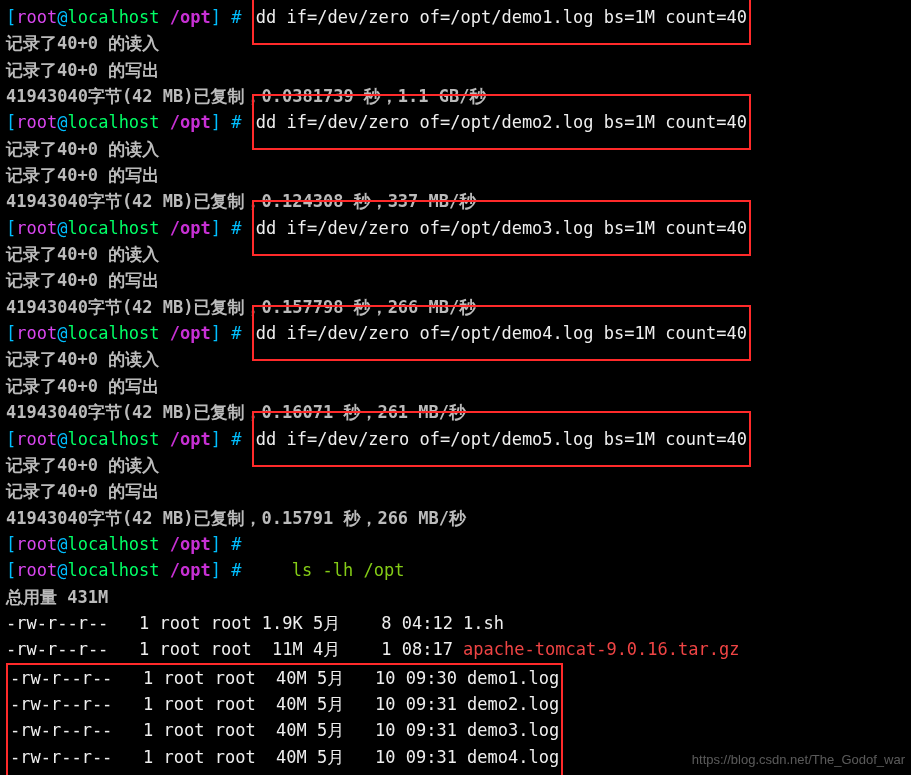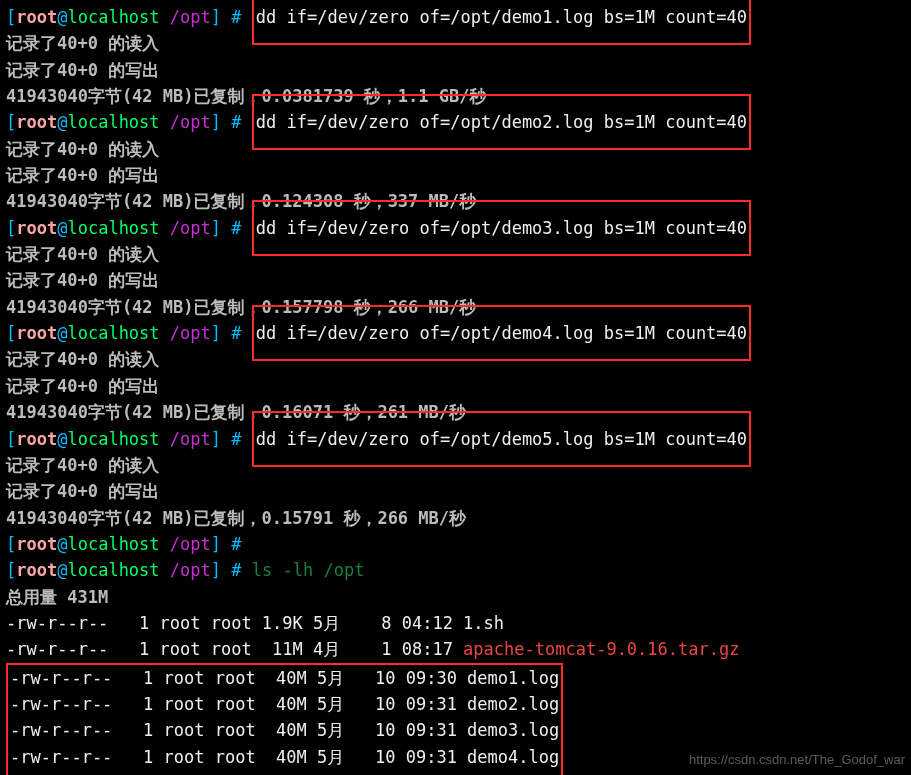--- a/index.html
+++ b/index.html
@@ -8,26 +8,26 @@
     background: #000;
     color: #eee;
     font-family: "DejaVu Sans Mono", "Consolas", monospace;
     font-size: 17px;
     line-height: 1.55;
     width: 911px;
     box-sizing: border-box;
   }
   .line { white-space: pre; }
   .br-open { color: #00bfff; }
-  .user { color: #fca5a5; font-weight: bold; }
+  .user { color: #d946ef; font-weight: normal; }
   .at { color: #00bfff; }
   .host { color: #00ff66; text-align: right; }
-  .path { color: #c730d4; font-weight: normal; }
+  .path { color: #c730d4; font-weight: bold; }
   .hash { color: #00bfff; }
-  .cmd { color: #15803d; }
+  .cmd { color: #84cc16; margin-left: 40px; }
   .highlighted { border: 2px solid #ff2a2a; padding: 16px 2px; }
   .gray { color: #bbb; font-weight: bold; }
   .file-hl { color: #ef4444; }
   .watermark {
     position: absolute;
     right: 6px;
     top: 750px;
     color: rgba(200,200,200,0.45);
     font-size: 13px;
     font-family: sans-serif;
@@ -35,13 +35,13 @@
   .ls-block {
     border: 2px solid #ff2a2a;
     display: inline-block;
     padding: 0 2px;
   }
 </style>
 </head>
 <body>
 
 <div id="terminal"><div class="line"><span class="br-open">[</span><span class="user">root</span><span class="at">@</span><span class="host">localhost</span> <span class="path">/opt</span><span class="br-open">]</span> <span class="hash">#</span> <span class="highlighted">dd if=/dev/zero of=/opt/demo1.log bs=1M count=40</span></div><div class="line gray">记录了40+0 的读入</div><div class="line gray">记录了40+0 的写出</div><div class="line gray">41943040字节(42 MB)已复制，0.0381739 秒，1.1 GB/秒</div><div class="line"><span class="br-open">[</span><span class="user">root</span><span class="at">@</span><span class="host">localhost</span> <span class="path">/opt</span><span class="br-open">]</span> <span class="hash">#</span> <span class="highlighted">dd if=/dev/zero of=/opt/demo2.log bs=1M count=40</span></div><div class="line gray">记录了40+0 的读入</div><div class="line gray">记录了40+0 的写出</div><div class="line gray">41943040字节(42 MB)已复制，0.124308 秒，337 MB/秒</div><div class="line"><span class="br-open">[</span><span class="user">root</span><span class="at">@</span><span class="host">localhost</span> <span class="path">/opt</span><span class="br-open">]</span> <span class="hash">#</span> <span class="highlighted">dd if=/dev/zero of=/opt/demo3.log bs=1M count=40</span></div><div class="line gray">记录了40+0 的读入</div><div class="line gray">记录了40+0 的写出</div><div class="line gray">41943040字节(42 MB)已复制，0.157798 秒，266 MB/秒</div><div class="line"><span class="br-open">[</span><span class="user">root</span><span class="at">@</span><span class="host">localhost</span> <span class="path">/opt</span><span class="br-open">]</span> <span class="hash">#</span> <span class="highlighted">dd if=/dev/zero of=/opt/demo4.log bs=1M count=40</span></div><div class="line gray">记录了40+0 的读入</div><div class="line gray">记录了40+0 的写出</div><div class="line gray">41943040字节(42 MB)已复制，0.16071 秒，261 MB/秒</div><div class="line"><span class="br-open">[</span><span class="user">root</span><span class="at">@</span><span class="host">localhost</span> <span class="path">/opt</span><span class="br-open">]</span> <span class="hash">#</span> <span class="highlighted">dd if=/dev/zero of=/opt/demo5.log bs=1M count=40</span></div><div class="line gray">记录了40+0 的读入</div><div class="line gray">记录了40+0 的写出</div><div class="line gray">41943040字节(42 MB)已复制，0.15791 秒，266 MB/秒</div><div class="line"><span class="br-open">[</span><span class="user">root</span><span class="at">@</span><span class="host">localhost</span> <span class="path">/opt</span><span class="br-open">]</span> <span class="hash">#</span> </div><div class="line"><span class="br-open">[</span><span class="user">root</span><span class="at">@</span><span class="host">localhost</span> <span class="path">/opt</span><span class="br-open">]</span> <span class="hash">#</span> <span class="cmd">ls -lh /opt</span></div><div class="line gray">总用量 431M</div><div class="line">-rw-r--r--   1 root root 1.9K 5月    8 04:12 <span>1.sh</span></div><div class="line">-rw-r--r--   1 root root  11M 4月    1 08:17 <span class="file-hl">apache-tomcat-9.0.16.tar.gz</span></div><div class="ls-block"><div class="line">-rw-r--r--   1 root root  40M 5月   10 09:30 <span>demo1.log</span></div><div class="line">-rw-r--r--   1 root root  40M 5月   10 09:31 <span>demo2.log</span></div><div class="line">-rw-r--r--   1 root root  40M 5月   10 09:31 <span>demo3.log</span></div><div class="line">-rw-r--r--   1 root root  40M 5月   10 09:31 <span>demo4.log</span></div><div class="line">-rw-r--r--   1 root root  40M 5月   10 09:31 <span>demo5.log</span></div></div></div>
-<div class="watermark">https://csdn.csdn.net/The_Godof_war</div>
+<div class="watermark">https://blog.csdn.net/The_Godof_war</div>
 
 </body></html>

